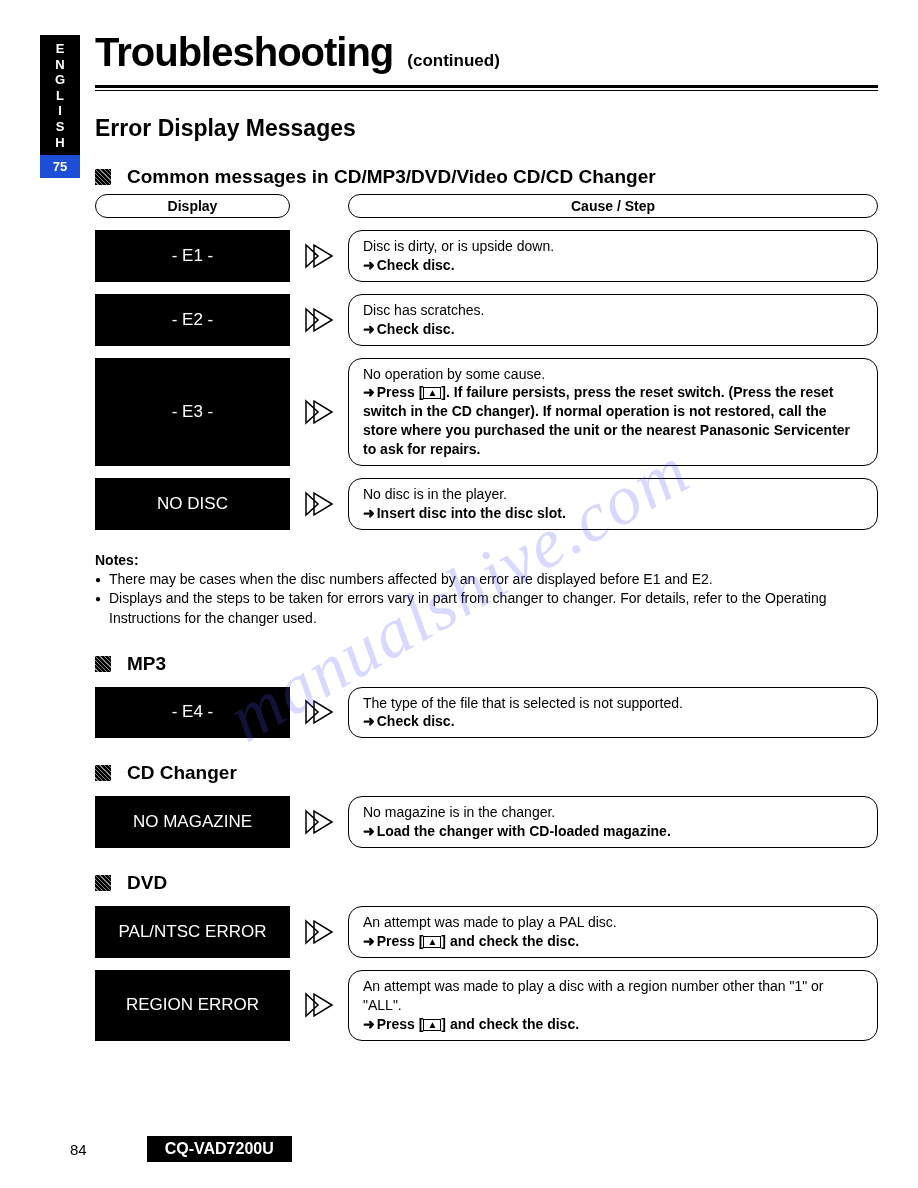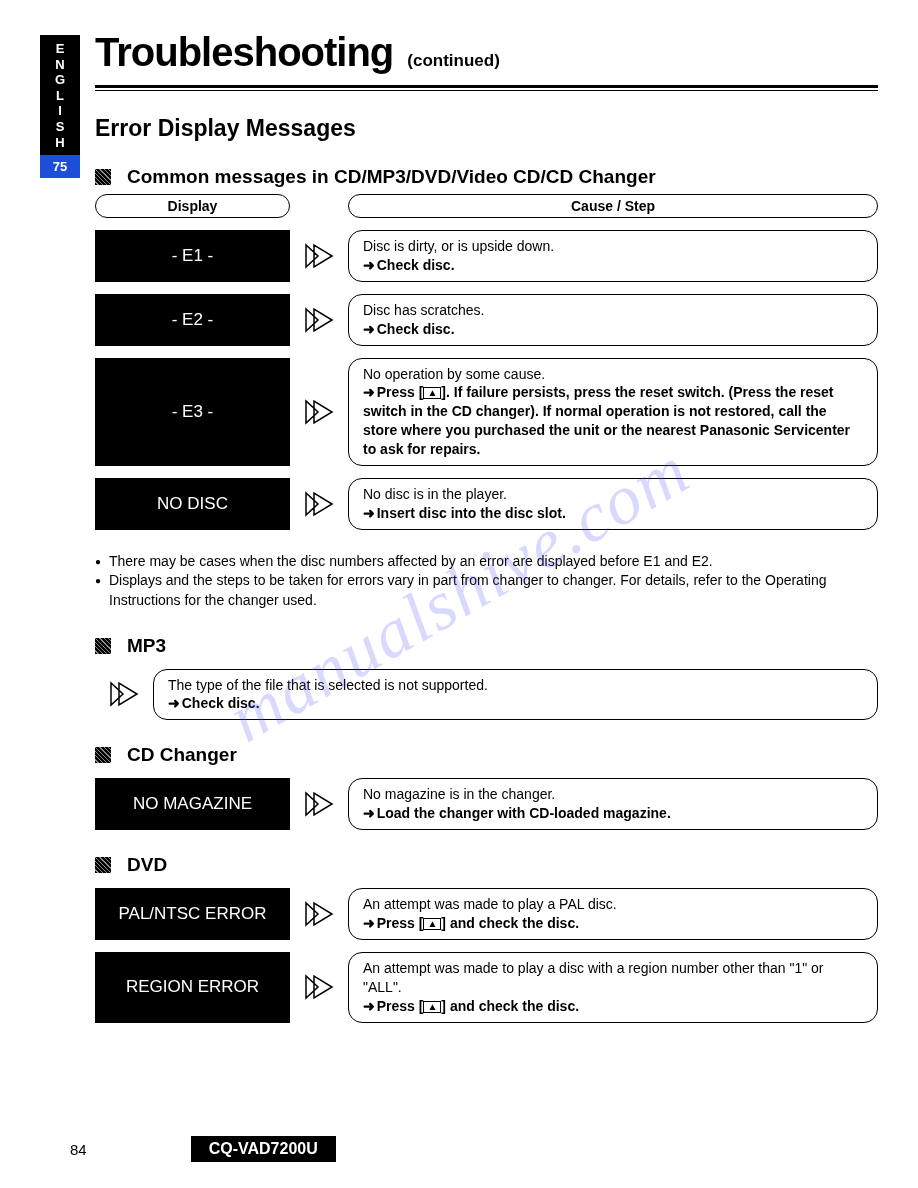--- a/index.html
+++ b/index.html
@@ -93,21 +93,21 @@
   }
   .cause-box .step { font-weight: bold; }
   .cause-box .step::before { content: "➜"; margin-right: 2px; font-weight: bold; }
   .notes { margin-top: 22px; font-size: 14px; }
   .notes .nh { font-weight: bold; }
   .notes ul { list-style: none; margin-top: 2px; }
   .notes li { padding-left: 14px; position: relative; line-height: 1.4; margin-top: 0; }
   .notes li::before { content: "●"; position: absolute; left: 0; font-size: 10px; top: 3px; }
   .eject { display: inline-block; border: 1.5px solid #000; padding: 0 3px; font-size: 10px; line-height: 1; vertical-align: 1px; }
   .eject::before { content: "▲"; }
-  .footer { position: absolute; bottom: 26px; left: 70px; display: flex; align-items: center; gap: 104px; }
+  .footer { position: absolute; bottom: 26px; left: 70px; display: flex; align-items: center; gap: 60px; }
   .pagenum { font-size: 15px; }
   .model { background: #000; color: #fff; font-weight: bold; padding: 4px 18px; font-size: 16px; }
   .watermark {
     position: absolute;
     left: 50%; top: 50%;
     transform: translate(-50%,-50%) rotate(-30deg);
     font-size: 70px;
     color: rgba(80,80,255,0.22);
     font-style: italic;
     font-family: "Times New Roman", serif;
@@ -192,30 +192,32 @@
           <svg viewBox="0 0 30 26">
             <path d="M2 2 L2 24 L14 13 Z M10 2 L10 24 L28 13 Z" fill="#fff" stroke="#000" stroke-width="1.5"></path>
           </svg>
         </div>
         <div class="cause-box">
           <div>No disc is in the player.</div>
           <span class="step">Insert disc into the disc slot.</span>
         </div>
       </div>
       <div class="notes">
+        <div class="nh">Notes:</div>
         <ul>
           <li>There may be cases when the disc numbers affected by an error are displayed before E1 and E2.</li>
           <li>Displays and the steps to be taken for errors vary in part from changer to changer. For details, refer to the Operating Instructions for the changer used.</li>
         </ul>
       </div>
       <div class="sub-row">
         <span class="sq-icon"></span>
         <h3 class="sub">MP3</h3>
       </div>
       <div class="row">
+        <div class="display-box">- E4 -</div>
         <div class="arrow-cell">
           <svg viewBox="0 0 30 26">
             <path d="M2 2 L2 24 L14 13 Z M10 2 L10 24 L28 13 Z" fill="#fff" stroke="#000" stroke-width="1.5"></path>
           </svg>
         </div>
         <div class="cause-box">
           <div>The type of the file that is selected is not supported.</div>
           <span class="step">Check disc.</span>
         </div>
       </div>

